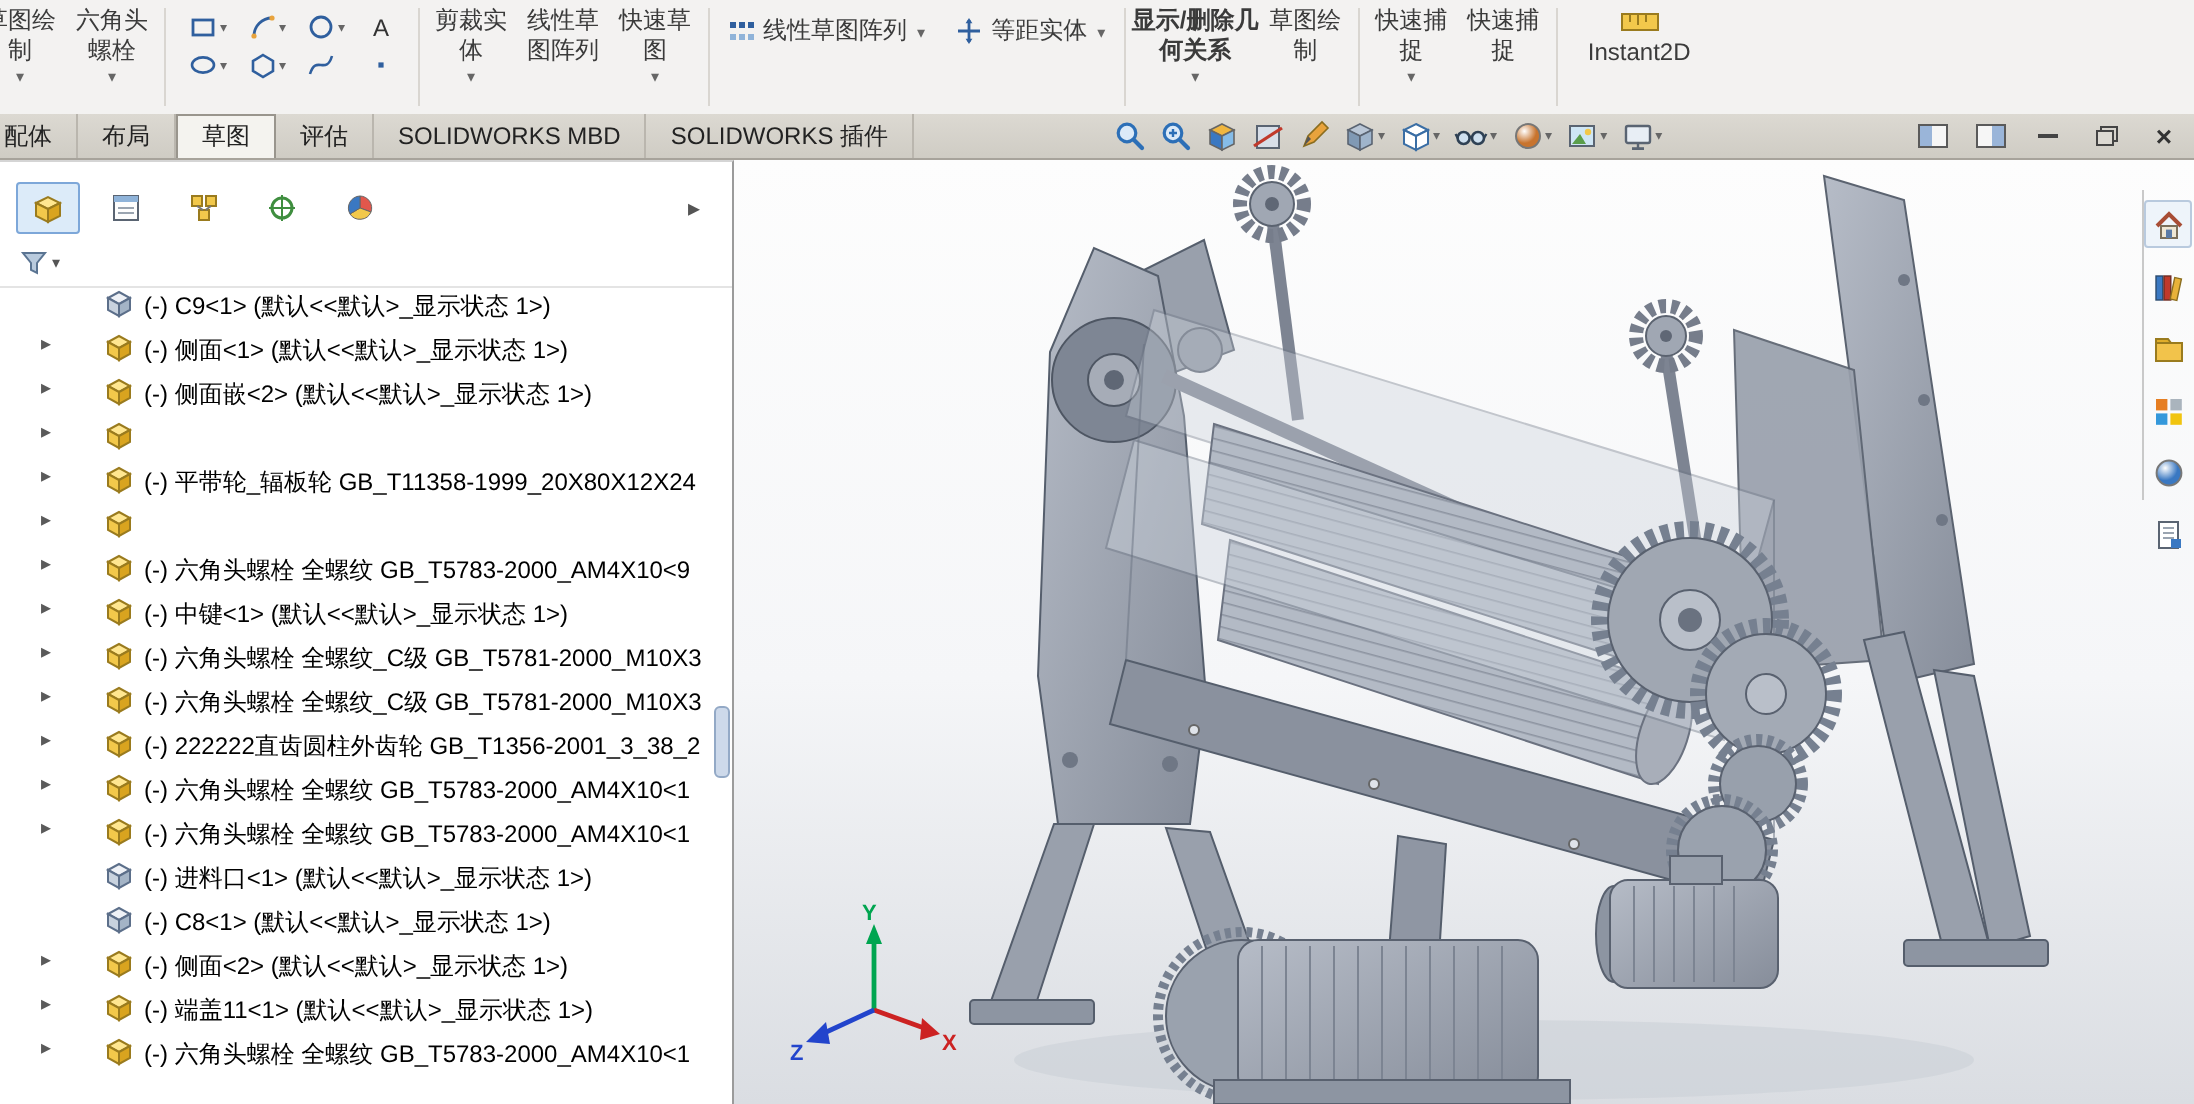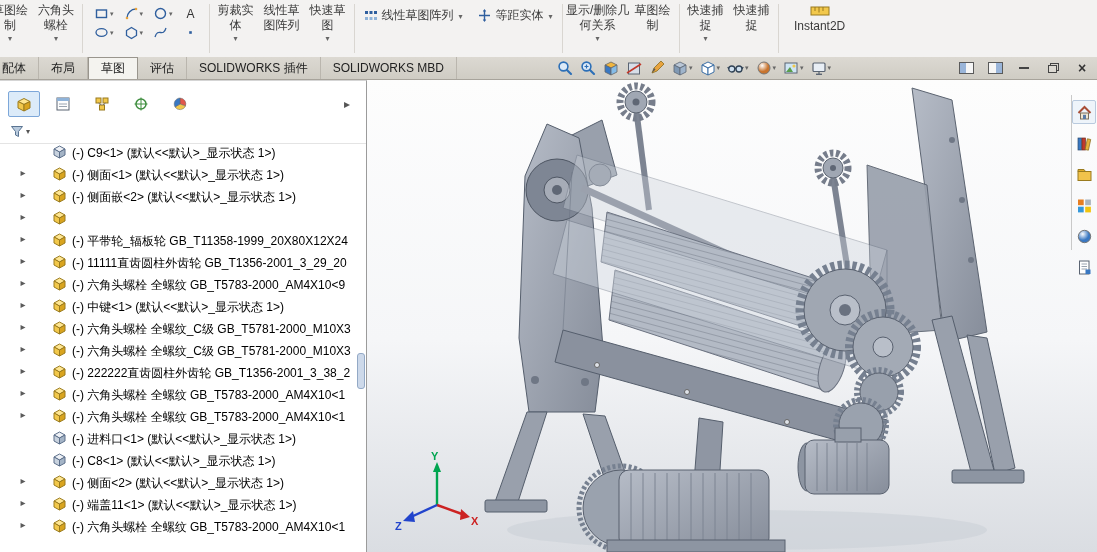--- a/index.html
+++ b/index.html
@@ -3,21 +3,21 @@
 <meta charset="utf-8">
 <style>
   html,body{margin:0;padding:0;}
   body{font-family:"Liberation Sans","DejaVu Sans",sans-serif;background:#fff;}
   #screen{position:relative;width:1097px;height:552px;overflow:hidden;background:#fff;}
 
   
   .ribbon{position:absolute;top:0;left:0;right:0;height:57px;background:#f3f2f1;border-bottom:1px solid #cfccc6;display:flex;align-items:flex-start;overflow:hidden;}
   .rbtn{width:46px;flex:none;display:flex;flex-direction:column;align-items:center;padding-top:3px;cursor:default;}
   .rbtn.cut{margin-left:-13px;}
-  .rbtn.wide{width:64px;}
+  .rbtn.wide{width:64px;font-weight:bold;}
   .rlabel{font-size:12px;line-height:15px;color:#3b3b3b;text-align:center;word-break:break-all;}
   .caret{font-size:8px;color:#666;line-height:9px;margin-top:1px;}
   .vsep{width:1px;background:#d9d6d1;align-self:stretch;margin:4px 3px;flex:none;}
   .toolcluster{flex:none;display:grid;grid-template-columns:repeat(4,auto);gap:4px 10px;padding:6px 8px 0 8px;}
   .mini{display:flex;align-items:center;gap:1px;}
   .mini-caret{font-size:7px;color:#666;}
   .stack{flex:none;display:flex;flex-direction:row;gap:3px;padding-top:6px;}
   .wbtn{height:19px;display:flex;align-items:center;gap:5px;padding:0 6px;font-size:12px;color:#3b3b3b;}
   .wbtn .wlabel{white-space:nowrap;}
   .i2d{width:76px;}
@@ -218,25 +218,25 @@
 
         <div class="tab active">
           <span class="tab-label">草图</span>
         </div>
 
         <div class="tab inactive">
           <span class="tab-label">评估</span>
         </div>
 
         <div class="tab inactive">
+          <span class="tab-label">SOLIDWORKS MBD</span>
+        </div>
+
+        <div class="tab inactive">
           <span class="tab-label">SOLIDWORKS 插件</span>
-        </div>
-
-        <div class="tab inactive">
-          <span class="tab-label">SOLIDWORKS MBD</span>
         </div>
       </div>
 
     <div class="headsup">
       <span class="hbtn">
         <svg width="16" height="16">
             <circle cx="6.5" cy="6.5" r="4.4" fill="#dceaf8" stroke="#2c6fb7" stroke-width="1.6"></circle>
             <line x1="9.9" y1="9.9" x2="14" y2="14" stroke="#2c6fb7" stroke-width="2.1" stroke-linecap="round"></line>
           </svg>
       </span>
@@ -633,21 +633,20 @@
         <div class="tree-row part">
           <span class="tw-arrow">▸</span>
           <span class="pi-wrap">
             <svg class="pi ic-part" width="15" height="14">
               <polygon points="2,4 7.5,1 13,4 7.5,7" fill="#ffe690" stroke="#9a7b1e"></polygon>
               <polygon points="2,4 7.5,7 7.5,13 2,10" fill="#f2c84b" stroke="#9a7b1e"></polygon>
               <polygon points="13,4 7.5,7 7.5,13 13,10" fill="#d9a41f" stroke="#9a7b1e"></polygon>
             </svg>
 
           </span>
-          <span class="tw-label">(-) 11111直齿圆柱外齿轮 GB_T1356-2001_3_29_20</span>
         </div>
 
         <div class="tree-row part">
           <span class="tw-arrow">▸</span>
           <span class="pi-wrap">
             <svg class="pi ic-part" width="15" height="14">
               <polygon points="2,4 7.5,1 13,4 7.5,7" fill="#ffe690" stroke="#9a7b1e"></polygon>
               <polygon points="2,4 7.5,7 7.5,13 2,10" fill="#f2c84b" stroke="#9a7b1e"></polygon>
               <polygon points="13,4 7.5,7 7.5,13 13,10" fill="#d9a41f" stroke="#9a7b1e"></polygon>
             </svg>

